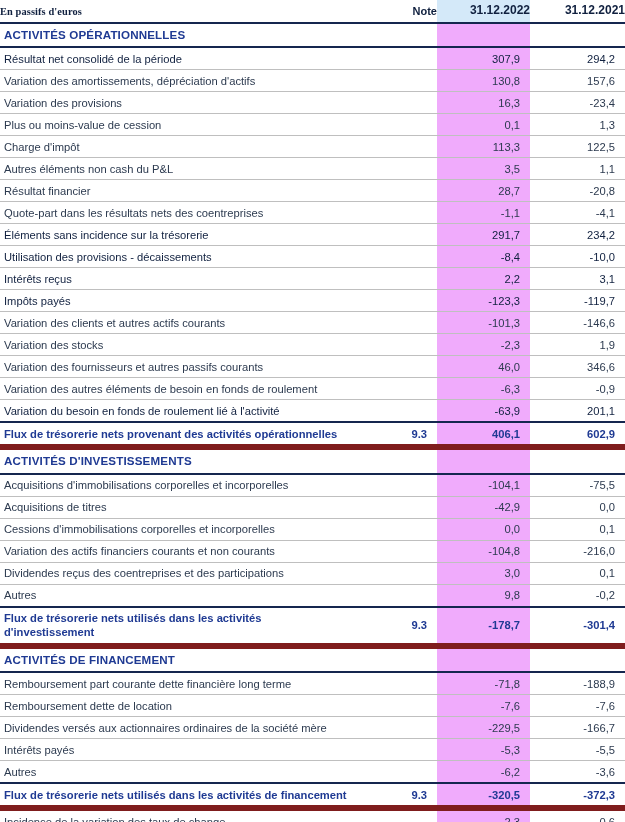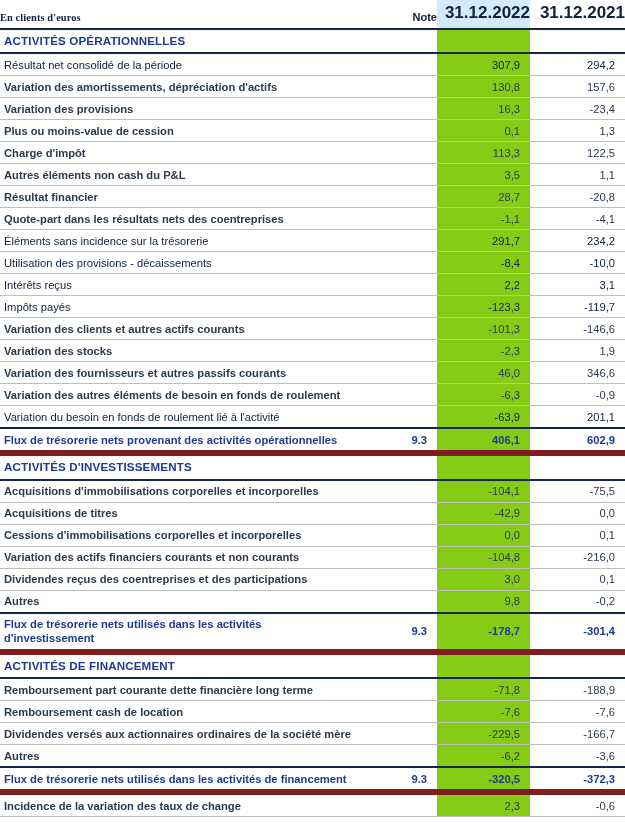--- a/index.html
+++ b/index.html
@@ -40,47 +40,47 @@
     font-weight: bold;
     color: #10203f;
   }
   td.hdr-label {
     font-family: "Liberation Serif", serif;
     font-size: 10.4px;
     letter-spacing: .1px;
     padding-left: 4px;
   }
   td.hdr-note { text-align: right; font-size: 11px; padding-right: 10px; }
-  td.hdr-y    { text-align: right; font-size: 17px; padding-right: 10px; }
+  td.hdr-y    { text-align: right; font-size: 12px; padding-right: 10px; }
 
   
   td.lbl {
     padding: 3.5px 6px 3.5px 4px;
     line-height: 1.25;
   }
   td.note {
     text-align: right;
     padding: 3.5px 10px 3.5px 2px;
     font-weight: bold;
     color: #1f3a93;
     white-space: nowrap;
   }
   td.num {
     text-align: right;
     padding: 3.5px 10px 3.5px 2px;
     white-space: nowrap;
   }
 
   
-  td.hl { background: #84cc16; }
+  td.hl { background: #f0abfc; }
   tr.hdr td.hl { background: #d4e9f9; }
 
   
   tr.norm td { border-bottom: 1px solid #bfbfbf; color: #2c3a4f; }
-  tr.norm td.lbl { font-weight: bold; }
+  tr.norm td.lbl { font-weight: normal; }
 
   tr.bold td { border-bottom: 1px solid #bfbfbf; color: #10203f; font-weight: normal; }
 
   tr.section td {
     border-bottom: 2px solid #15264f;
     color: #1f3a93;
     font-weight: bold;
     font-size: 11.6px;
     letter-spacing: .15px;
     padding-top: 4px;
@@ -105,21 +105,21 @@
 <table class="cf">
   <colgroup>
     <col class="c-label">
         <col class="c-note">
         <col class="c-y1">
         <col class="c-y2">
   </colgroup>
   <tbody>
 
   <tr class="hdr">
-    <td class="hdr-label">En clients d'euros</td>
+    <td class="hdr-label">En passifs d'euros</td>
     <td class="hdr-note">Note</td>
     <td class="hdr-y hl">31.12.2022</td>
     <td class="hdr-y">31.12.2021</td>
   </tr>
 
   <tr class="section">
     <td class="lbl">ACTIVITÉS OPÉRATIONNELLES</td>
     <td class="note"></td>
     <td class="num hl"></td>
     <td class="num"></td>
@@ -291,30 +291,36 @@
     <td class="num"></td>
   </tr>
 
   <tr class="norm">
     <td class="lbl">Remboursement part courante dette financière long terme</td>
     <td class="note"></td>
     <td class="num hl">-71,8</td>
     <td class="num">-188,9</td>
   </tr>
   <tr class="norm">
-    <td class="lbl">Remboursement cash de location</td>
+    <td class="lbl">Remboursement dette de location</td>
     <td class="note"></td>
     <td class="num hl">-7,6</td>
     <td class="num">-7,6</td>
   </tr>
   <tr class="norm">
     <td class="lbl">Dividendes versés aux actionnaires ordinaires de la société mère</td>
     <td class="note"></td>
     <td class="num hl">-229,5</td>
     <td class="num">-166,7</td>
+  </tr>
+  <tr class="norm">
+    <td class="lbl">Intérêts payés</td>
+    <td class="note"></td>
+    <td class="num hl">-5,3</td>
+    <td class="num">-5,5</td>
   </tr>
   <tr class="norm">
     <td class="lbl">Autres</td>
     <td class="note"></td>
     <td class="num hl">-6,2</td>
     <td class="num">-3,6</td>
   </tr>
   <tr class="flux">
     <td class="lbl">Flux de trésorerie nets utilisés dans les activités de financement</td>
     <td class="note">9.3</td>

